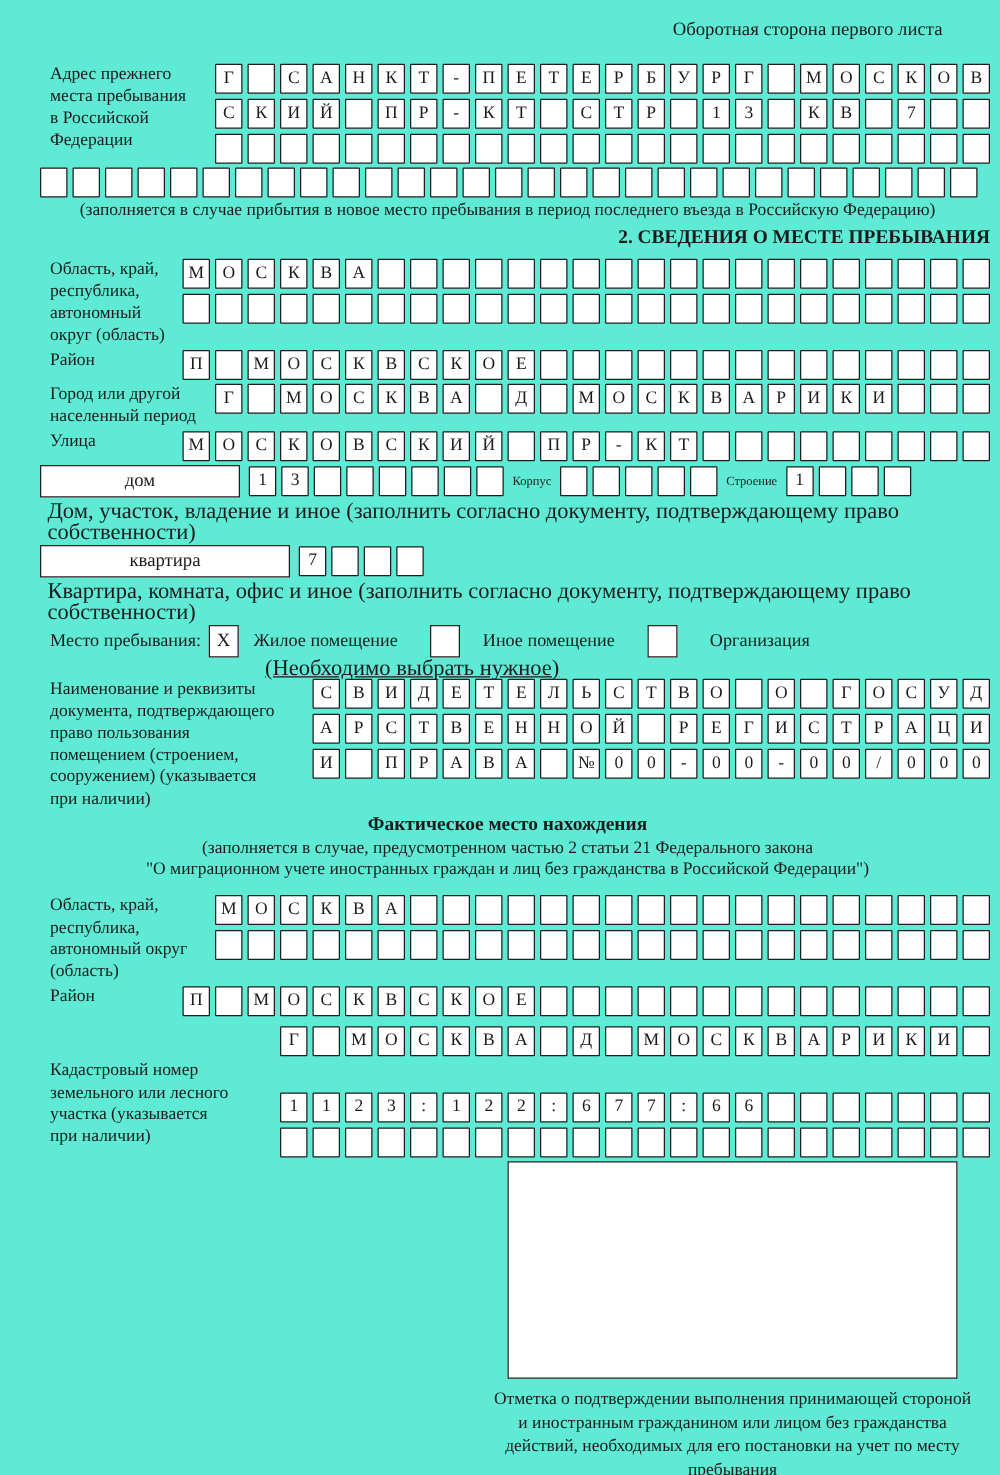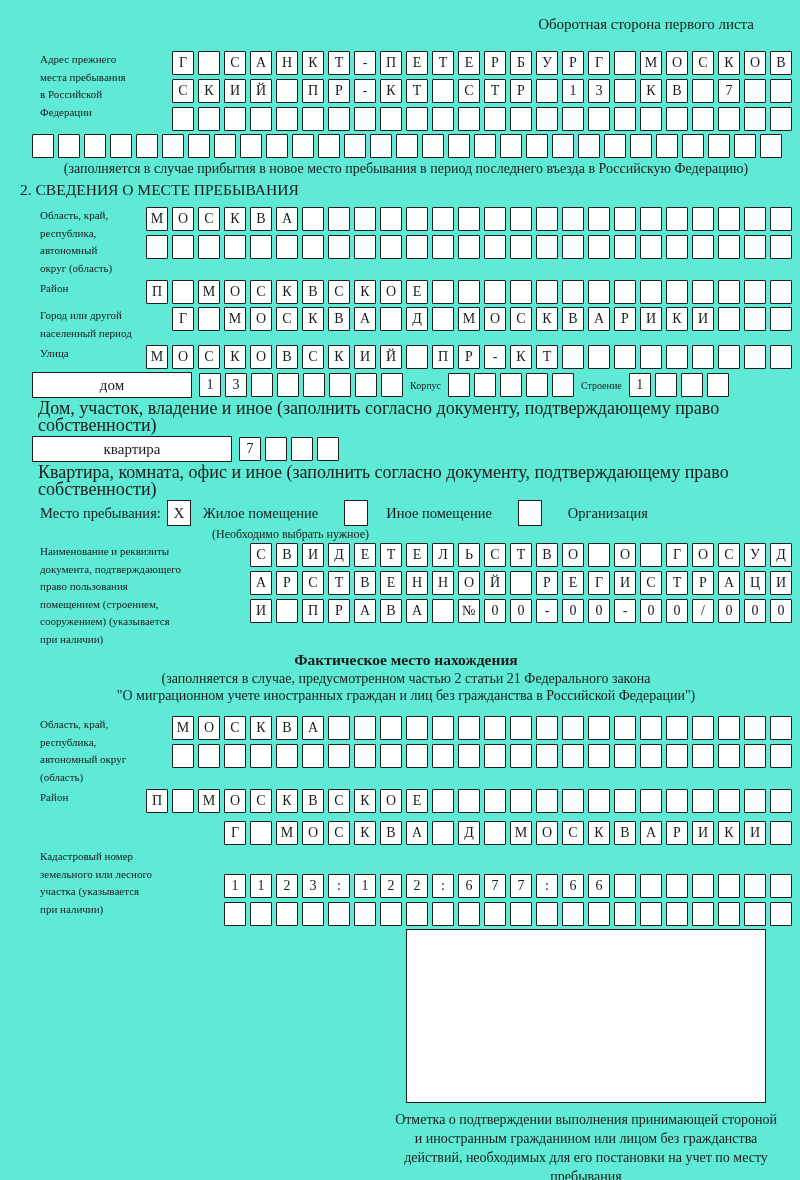--- a/index.html
+++ b/index.html
@@ -4,50 +4,50 @@
 <style>
   html,body{margin:0;padding:0;background:#ffffff;}
   .page{
     width:800px;height:1180px;box-sizing:border-box;
     padding:16px 8px 0 40px;
     font-family:"Liberation Serif","DejaVu Serif",serif;
     color:#1b1b1b;background:#5eead4;overflow:hidden;position:relative;
   }
   .top-title{text-align:right;padding-right:38px;font-size:15px;height:17px;margin-bottom:18px;}
   .frow{display:flex;align-items:flex-start;margin-bottom:3px;}
-  .flabel{font-size:11px;line-height:17.5px;white-space:pre-line;flex:0 0 auto;}
+  .flabel{font-size:14px;line-height:17.5px;white-space:pre-line;flex:0 0 auto;}
   .fboxcol{margin-left:auto;display:flex;flex-direction:column;gap:4px;}
   .boxrow{display:flex;gap:4px;height:24px;}
   .boxrow.rightal{margin-left:auto;}
   .cbox{
     width:22px;height:24px;box-sizing:border-box;border:1.4px solid #1e1e1e;
     display:inline-flex;align-items:center;justify-content:center;
     font-size:14px;background:#fff;flex:0 0 auto;border-radius:1px;
   }
   .fullrow{margin-left:-8px;margin-bottom:2px;}
   .note-center{text-align:center;font-size:14px;line-height:17px;margin-left:-20px;}
-  .sec-title{text-align:left;font-weight:normal;font-size:15.5px;margin:4px 0 4px -20px;height:18px;}
+  .sec-title{text-align:right;font-weight:bold;font-size:15.5px;margin:4px 0 4px -20px;height:18px;}
   .mt8{margin-top:8px;} .mt12{margin-top:12px;}
   .houseline{display:flex;align-items:center;gap:7px;margin-left:-8px;margin-bottom:2px;height:26px;}
   .named-rect{
     height:26px;box-sizing:border-box;border:1.4px solid #1e1e1e;
     display:flex;align-items:center;justify-content:center;font-size:15px;flex:0 0 auto;background:#fff;
   }
   .dom-rect{width:160px;} .kv-rect{width:200px;}
   .inline-label{font-size:10px;flex:0 0 auto;}
   .small-note{font-size:18px;line-height:17px;margin:0 0 2px -2px;}
   .stayline{display:flex;align-items:center;height:26px;margin-top:2px;}
   .ckbox{
     width:24px;height:26px;box-sizing:border-box;border:1.4px solid #1e1e1e;
     display:inline-flex;align-items:center;justify-content:center;font-size:15px;background:#fff;flex:0 0 auto;
   }
   .stay-label{font-size:14.5px;margin-right:6px;}
   .opt-label{font-size:14.5px;}
   .g12{margin-left:12px;} .g18{margin-left:18px;} .g26{margin-left:26px;}
-  .stay-note{padding-left:172px;font-size:12px;line-height:17px;height:17px;}
+  .stay-note{padding-left:172px;font-size:18px;line-height:17px;height:17px;text-decoration:underline;}
   .fact-title{text-align:center;font-weight:bold;font-size:15.5px;margin:2px 0 1px -20px;height:18px;}
   .cad-col{margin-top:26px;}
   .stamp-area{width:384px;margin:2px 14px 0 auto;}
   .stamp-box{width:360px;height:174px;box-sizing:border-box;border:1.6px solid #1e1e1e;margin:0 auto 7px auto;background:#fff;}
   .stamp-caption{text-align:center;font-size:14px;line-height:19px;}
 </style>
 </head>
 <body>
 
 <div class="page">

